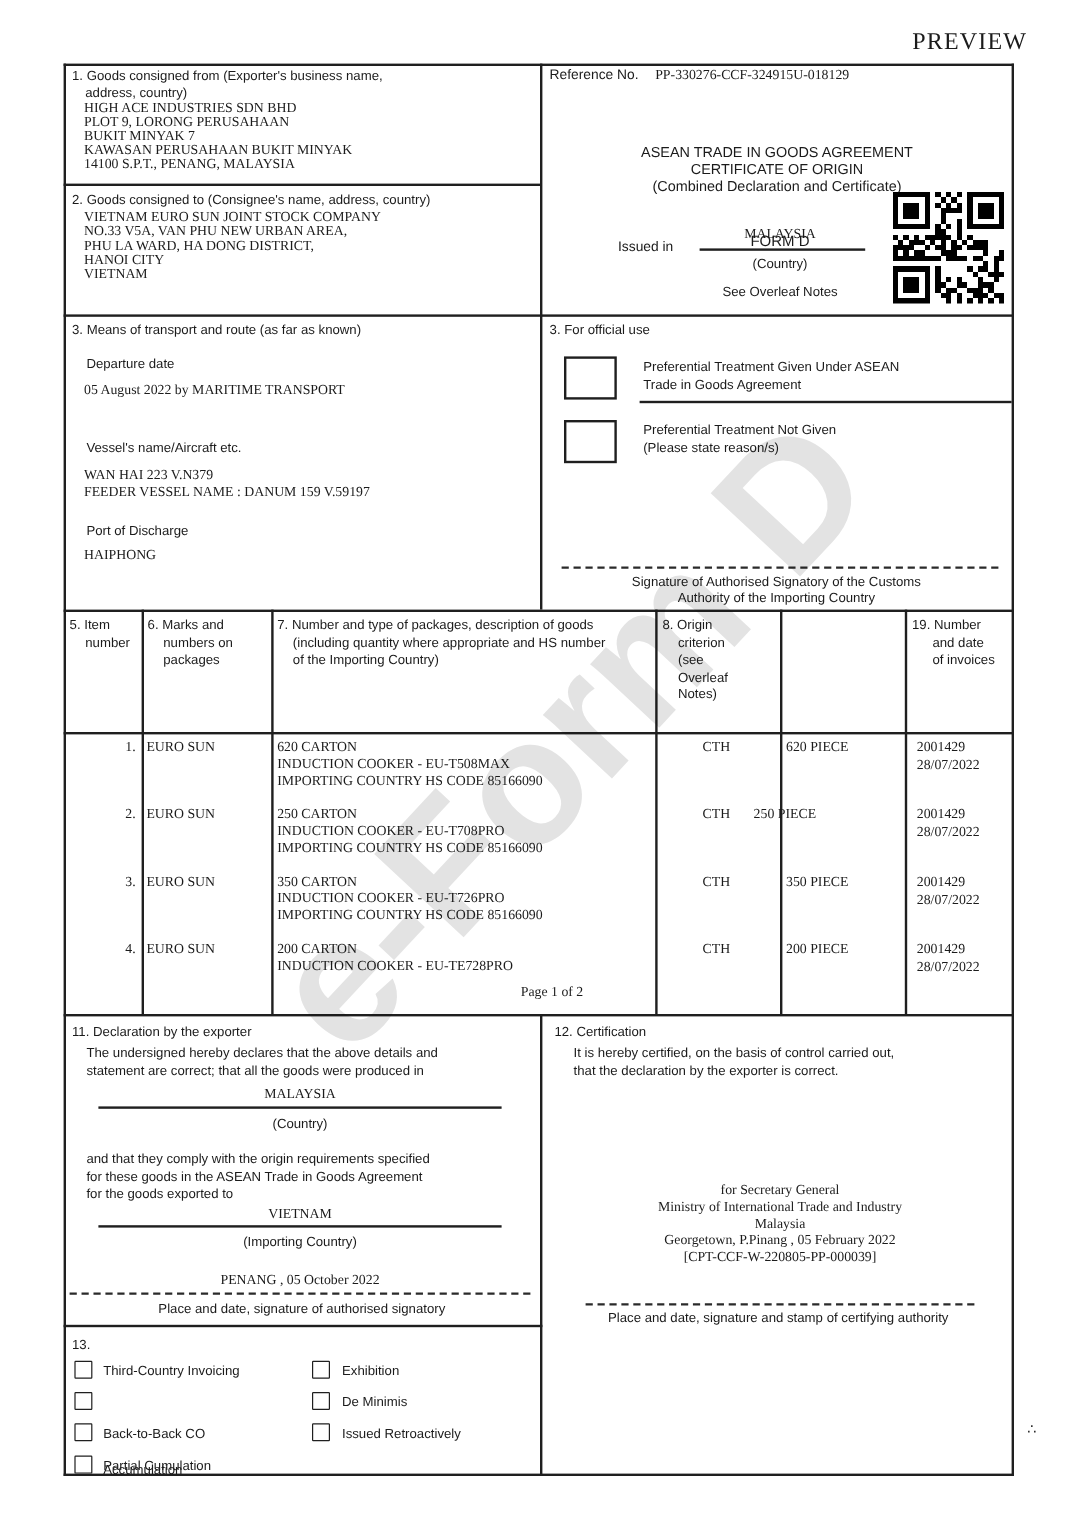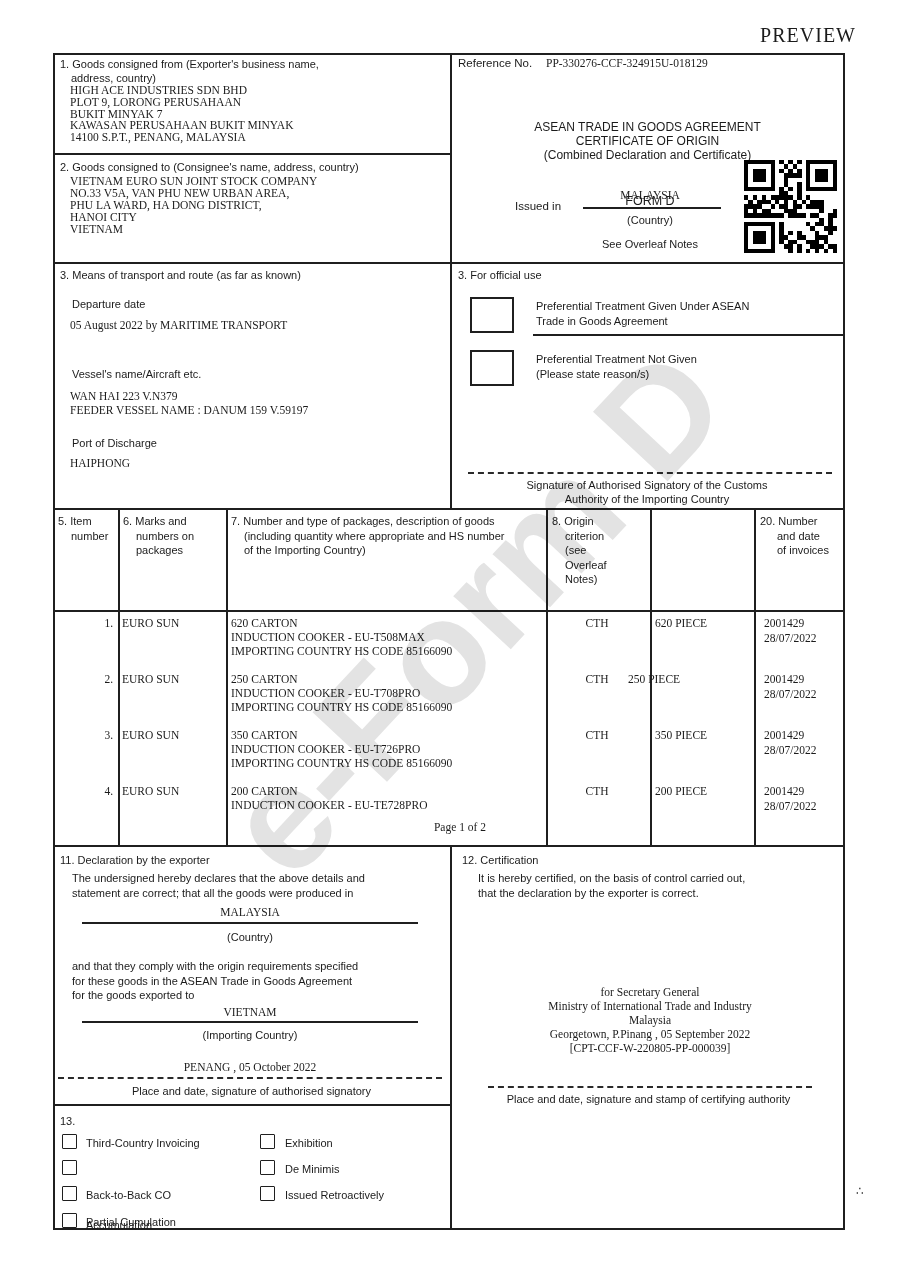--- a/index.html
+++ b/index.html
@@ -245,21 +245,21 @@
 numbers on
 packages</div>
   <div class="abs sans pre hdr hang13" style="left:231px;top:514px;width:310px;">7. Number and type of packages, description of goods
 (including quantity where appropriate and HS number
 of the Importing Country)</div>
   <div class="abs sans pre hdr hang13" style="left:552px;top:514px;width:90px;">8. Origin
 criterion
 (see
 Overleaf
 Notes)</div>
-  <div class="abs sans pre hdr hang17" style="left:760px;top:514px;width:84px;">20. Number
+  <div class="abs sans pre hdr hang17" style="left:760px;top:514px;width:84px;">19. Number
 and date
 of invoices</div>
 
   <div>
     <div class="tcell" style="left:53px;top:616px;width:60px;text-align:right;">1.</div>
     <div class="tcell" style="left:122px;top:616px;">EURO SUN</div>
     <div class="tcell pre" style="left:231px;top:616px;width:312px;">620 CARTON
 INDUCTION COOKER - EU-T508MAX
 IMPORTING COUNTRY HS CODE 85166090</div>
     <div class="tcell ctr" style="left:546px;top:616px;width:102px;">CTH</div>
@@ -319,21 +319,21 @@
   <div class="abs serif ctr" style="left:90px;top:1061px;width:320px;">PENANG , 05 October 2022</div>
   <div class="dash" style="left:58px;top:1077px;width:384px;"></div>
   <div class="abs sans ctr" style="left:53px;top:1084px;width:397px;">Place and date, signature of authorised signatory</div>
 
   <div class="abs sans" style="left:462px;top:853px;">12. Certification</div>
   <div class="abs sans pre" style="left:478px;top:871px;width:360px;line-height:14.5px;">It is hereby certified, on the basis of control carried out,
 that the declaration by the exporter is correct.</div>
   <div class="abs serif pre ctr" style="left:460px;top:985px;width:380px;line-height:14px;">for Secretary General
 Ministry of International Trade and Industry
 Malaysia
-Georgetown, P.Pinang , 05 September 2022
+Georgetown, P.Pinang , 05 February 2022
 [CPT-CCF-W-220805-PP-000039]</div>
   <div class="dash" style="left:488px;top:1086px;width:324px;"></div>
   <div class="abs sans ctr" style="left:452px;top:1092px;width:393px;">Place and date, signature and stamp of certifying authority</div>
 
   <div class="abs sans" style="left:60px;top:1114px;">13.</div>
   <div class="cb-sm" style="left:62px;top:1134px;"></div>
   <div class="abs sans" style="left:86px;top:1136px;">Third-Country Invoicing</div>
   <div class="cb-sm" style="left:62px;top:1160px;"></div>
   <div class="abs sans" style="left:86px;top:1218px;">Accumulation</div>
   <div class="cb-sm" style="left:62px;top:1186px;"></div>

